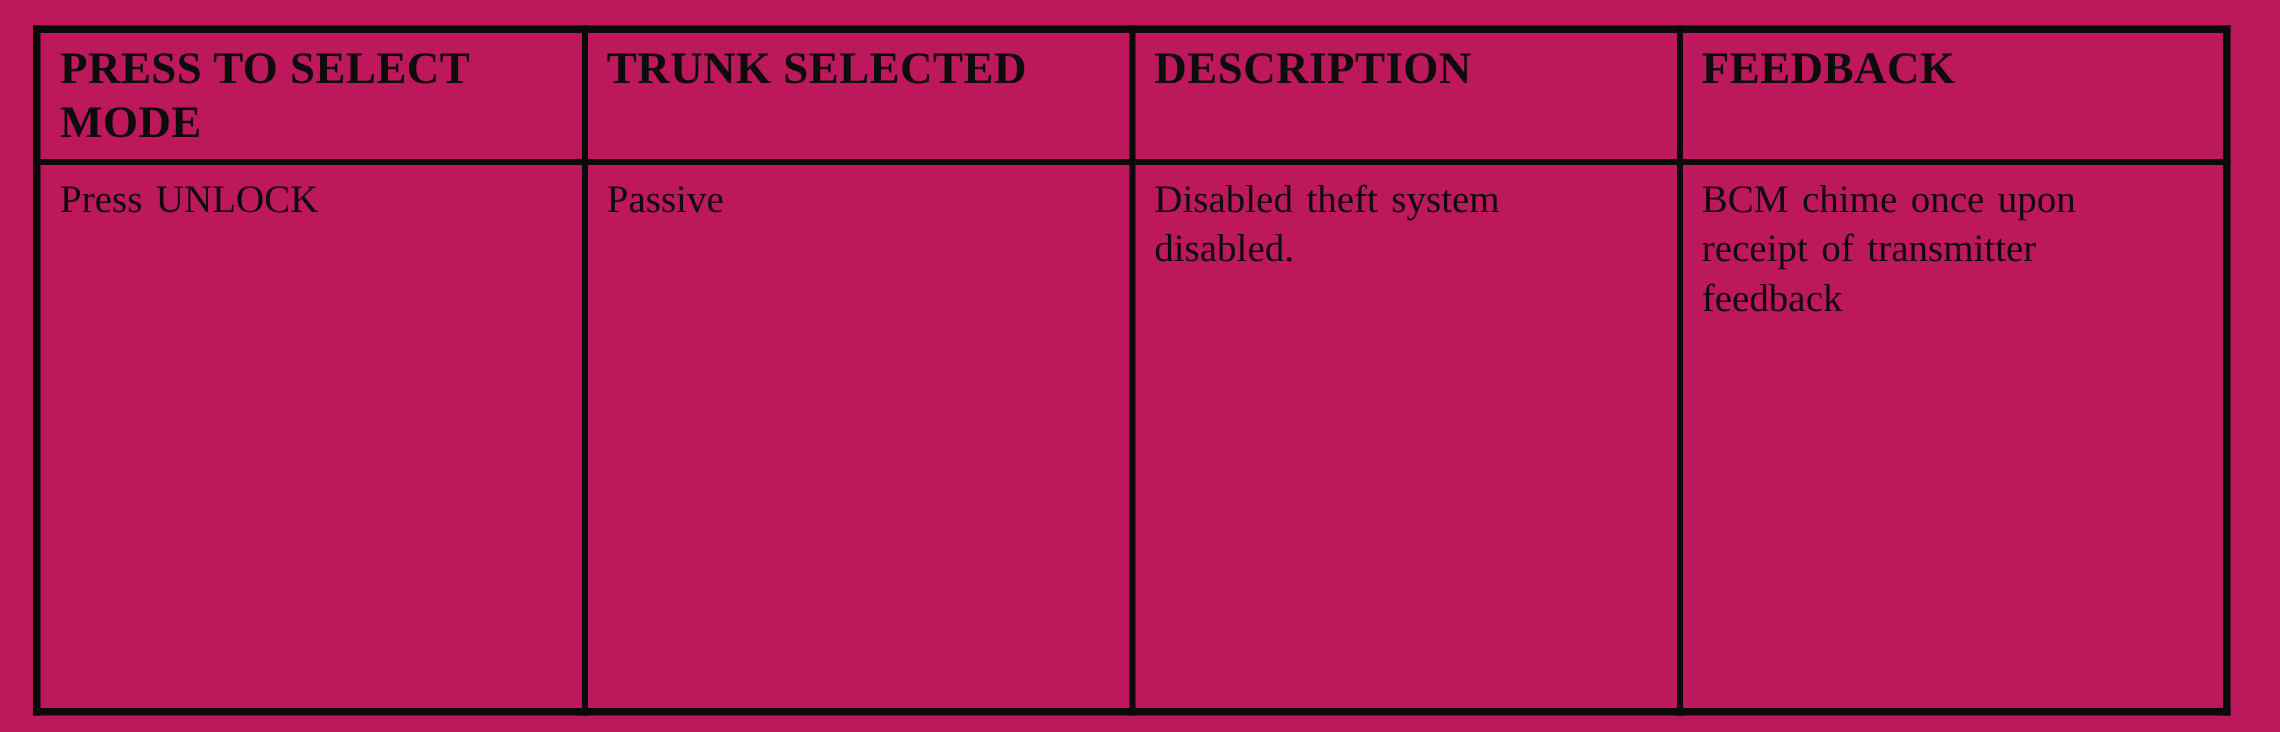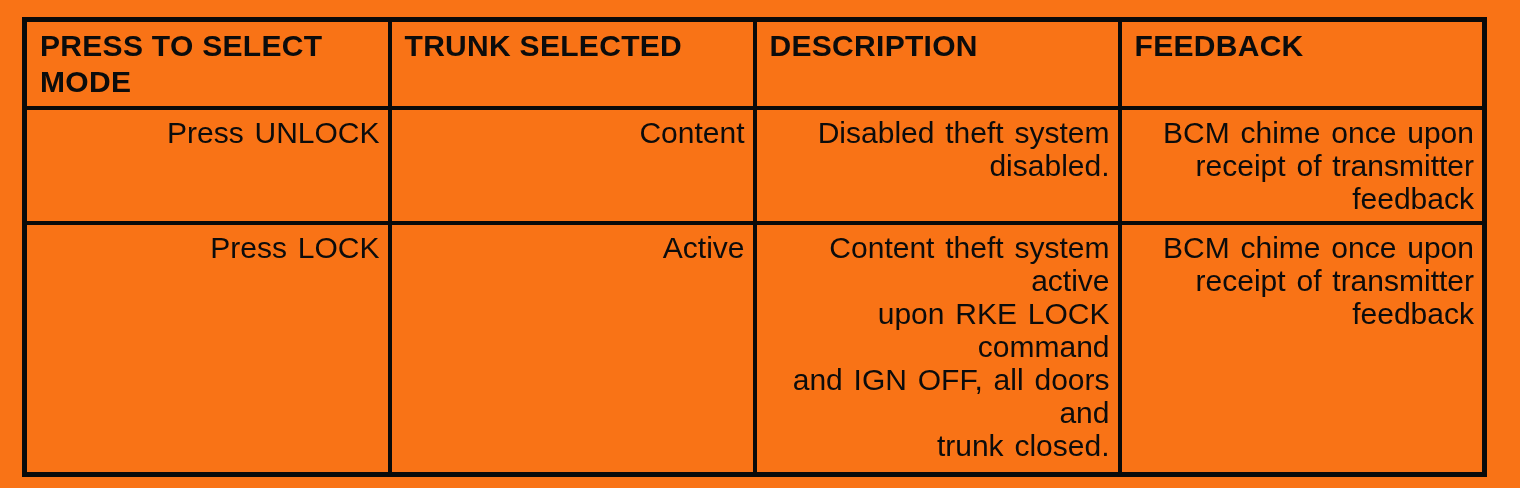--- a/index.html
+++ b/index.html
@@ -4,22 +4,22 @@
 <style>
   html, body {
     margin: 0;
     padding: 0;
     background: #ffffff;
   }
   .page {
     position: relative;
     width: 1520px;
     height: 488px;
-    background: #f97316;
-    font-family: Liberation Sans, sans-serif;
+    background: #be185d;
+    font-family: Liberation Serif, serif;
     color: #0c0c0c;
     overflow: hidden;
   }
   table.mode-table {
     position: absolute;
     left: 22px;
     top: 17px;
     width: 1465px;
     height: 460px;
     border-collapse: collapse;
@@ -36,25 +36,24 @@
     white-space: pre-line;
     overflow: hidden;
   }
   .mode-table th {
     font-size: 30px;
     line-height: 36px;
     font-weight: bold;
     letter-spacing: 0.3px;
   }
   .mode-table td {
-    font-size: 30px;
+    font-size: 26px;
     line-height: 33px;
     font-weight: normal;
     word-spacing: 2.5px;
-    text-align: right;
   }
   tr.hdr  { height: 88px; }
   tr.r0   { height: 113px; }
   tr.r1   { height: 144px; }
   tr.r2   { height: 115px; }
 </style>
 </head>
 <body>
 
 <div class="page">
@@ -70,33 +69,22 @@
         <th>PRESS TO SELECT
 MODE</th>
         <th>TRUNK SELECTED</th>
         <th>DESCRIPTION</th>
         <th>FEEDBACK</th>
       </tr>
     </thead>
     <tbody>
       <tr class="r0">
         <td>Press UNLOCK</td>
-        <td>Content</td>
+        <td>Passive</td>
         <td>Disabled theft system
 disabled.</td>
-        <td>BCM chime once upon
-receipt of transmitter
-feedback</td>
-      </tr>
-      <tr class="r1">
-        <td>Press LOCK</td>
-        <td>Active</td>
-        <td>Content theft system active
-upon RKE LOCK command
-and IGN OFF, all doors and
-trunk closed.</td>
         <td>BCM chime once upon
 receipt of transmitter
 feedback</td>
       </tr>
     </tbody>
   </table>
 </div>
 
 </body></html>

